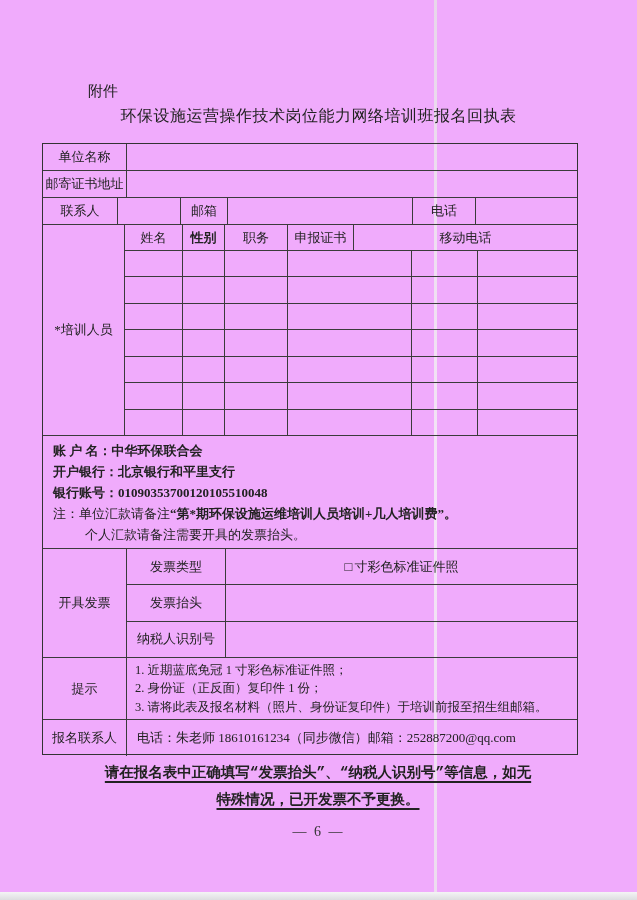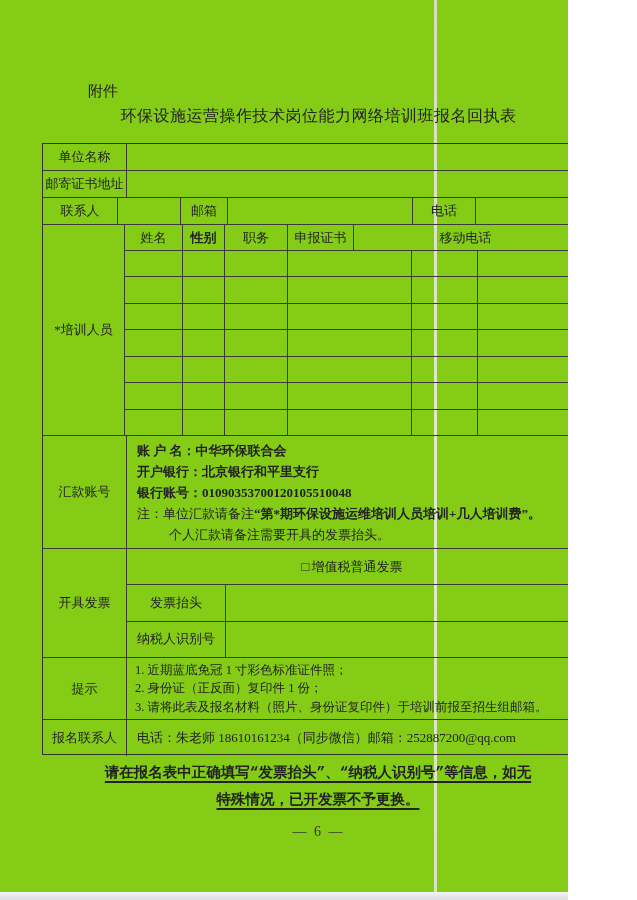--- a/index.html
+++ b/index.html
@@ -1,18 +1,18 @@
 <!DOCTYPE html>
 <html><head>
 <meta charset="utf-8">
 <style>
   html,body { margin:0; padding:0; background:#ffffff; }
   .page {
-    position:relative; width:568px; height:900px;
-    background:#84cc16; overflow:hidden;
+    position:relative; width:637px; height:900px;
+    background:#f0abfc; overflow:hidden;
     font-family:"Liberation Serif","DejaVu Serif",serif;
     color:#222;
   }
   
   .crease {
     position:absolute; left:434px; top:0; width:3px; height:900px;
     background:linear-gradient(to bottom,#e6e2e6 0%,#efecef 30%,#f5f3f5 55%,#ece9ec 100%);
     opacity:.8;
   }
   .bottom-edge {
@@ -182,37 +182,37 @@
               <div class="pcell pc2"></div>
               <div class="pcell pc3"></div>
               <div class="pcell pc4"></div>
               <div class="pcell pc5"></div>
             </div>
           </div>
       </div>
     </div>
 
     <div class="trow remit">
-      <div class="cell lab w84">汇款账号</div>
       <div class="cell grow endc remit-content">
         <div class="bold">账 户 名：中华环保联合会</div>
         <div class="bold">开户银行：北京银行和平里支行</div>
         <div class="bold">银行账号：01090353700120105510048</div>
         <div><span>注：单位汇款请备注</span><span class="bold">“第*期环保设施运维培训人员培训+几人培训费”。</span></div>
         <div class="indent">个人汇款请备注需要开具的发票抬头。</div>
       </div>
     </div>
 
     <div class="invblock">
       <div class="invlabel-main">开具发票</div>
       <div class="invright">
         <div class="invrow">
+          <div class="invlabel">发票类型</div>
           <div class="invvalue">
             <span class="cb">□</span>
-              <span>增值税普通发票</span>
+              <span>寸彩色标准证件照</span>
           </div>
         </div>
         <div class="invrow">
           <div class="invlabel">发票抬头</div>
           <div class="invvalue"></div>
         </div>
         <div class="invrow">
           <div class="invlabel">纳税人识别号</div>
           <div class="invvalue"></div>
         </div>

